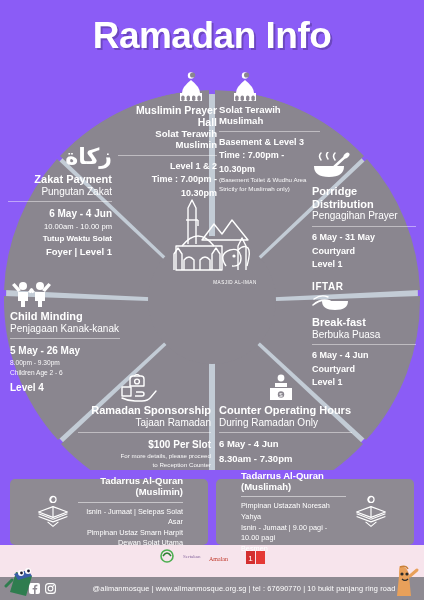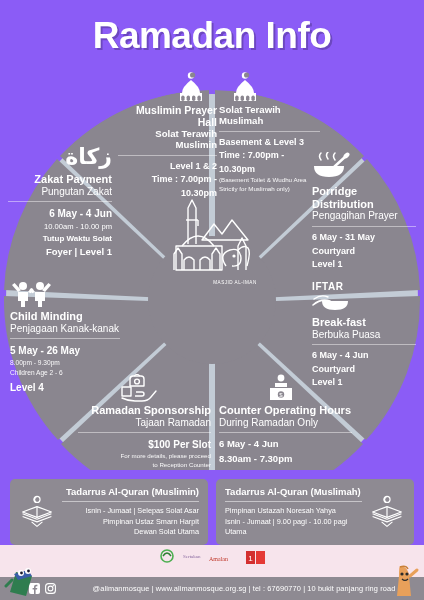--- a/index.html
+++ b/index.html
@@ -54,21 +54,21 @@
   #seg-break { left:312px; top:281px; width:104px; }
   #seg-sponsor { left:78px; top:374px; width:133px; }
   #seg-counter { left:219px; top:374px; width:133px; }
 
   .zakat-arabic { font-size:22px; font-weight:bold; line-height:1;
     font-family:"DejaVu Sans", sans-serif; }
 
   
   .tadarrus-row { position:absolute; left:10px; top:479px; width:404px; height:66px;
     display:flex; gap:8px; z-index:30; }
-  .tad { flex:1; background:#8e8a92; border-radius:5px; padding:7px 9px;
+  .tad { flex:1; background:#8e8a92; border-radius:5px; padding:7px 25px;
     display:flex; align-items:center; gap:7px; color:#fff; }
   .tad.right { flex-direction:row-reverse; }
   .tad-txt { flex:1; }
   .tad-title { font-size:9.5px; font-weight:bold; line-height:1.2; }
   .tad-rule { height:1px; background:rgba(255,255,255,.5); margin:4px 0 4px; }
   .tad-line { font-size:7.3px; line-height:1.45; }
   .tad .quran { width:36px; height:36px; flex:none; }
 
   
   .footer-top { position:absolute; left:0; right:0; top:545px; height:32px;
@@ -336,21 +336,21 @@
           <path d="M14,31 L20,36 L26,31"></path>
           <circle cx="20" cy="6" r="3.4"></circle>
           <path d="M22.4,4 a3.4,3.4 0 1,0 0,4.6 a2.8,2.8 0 1,1 0,-4.6" fill="#ffffff" stroke="none"></path>
         </g>
       </svg>
       <div class="tad-txt ta-l">
         <div class="tad-title">Tadarrus Al-Quran (Muslimah)</div>
         <div class="tad-rule"></div>
         <div class="tad-line">Pimpinan Ustazah Noresah Yahya</div>
         <div class="tad-line">Isnin - Jumaat | 9.00 pagi - 10.00 pagi</div>
-        <div class="tad-line">Utama</div>
+        <div class="tad-line">Besmen</div>
       </div>
     </div>
   </div>
 
   <div class="footer-top"></div>
 
   <div class="logos">
     <svg class="lg" width="20" height="17" viewBox="0 0 20 17">
       <circle cx="10" cy="7" r="6" fill="none" stroke="#4caf50" stroke-width="1.6"></circle>
       <path d="M6,7 q4,-6 8,0" stroke="#2e7d32" stroke-width="1.4" fill="none"></path>

